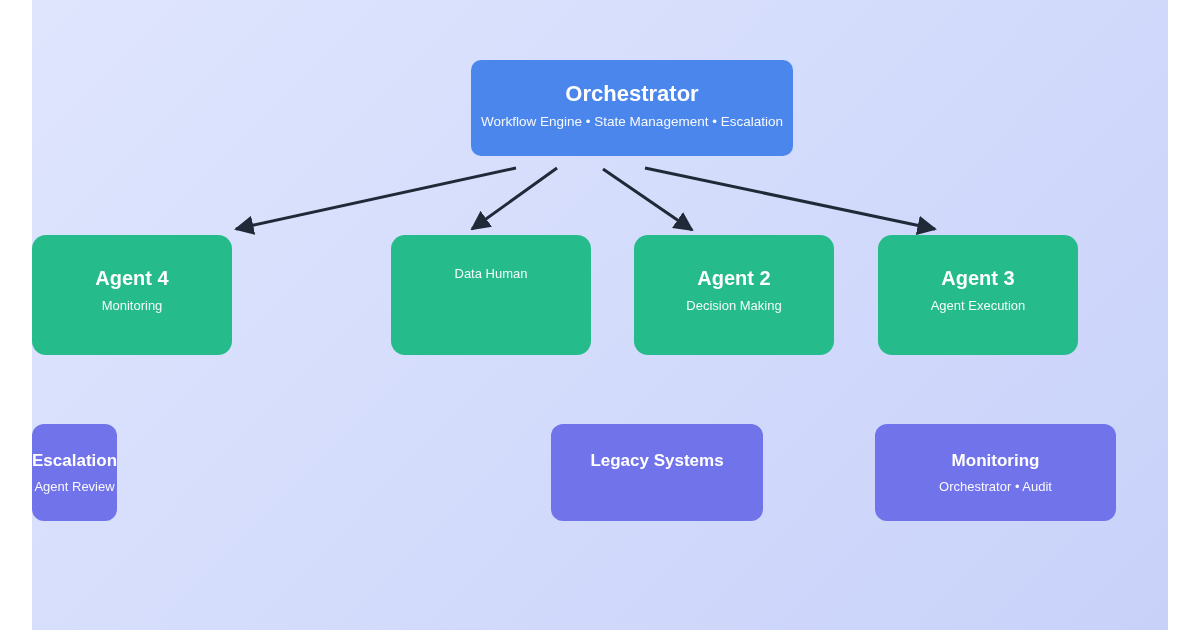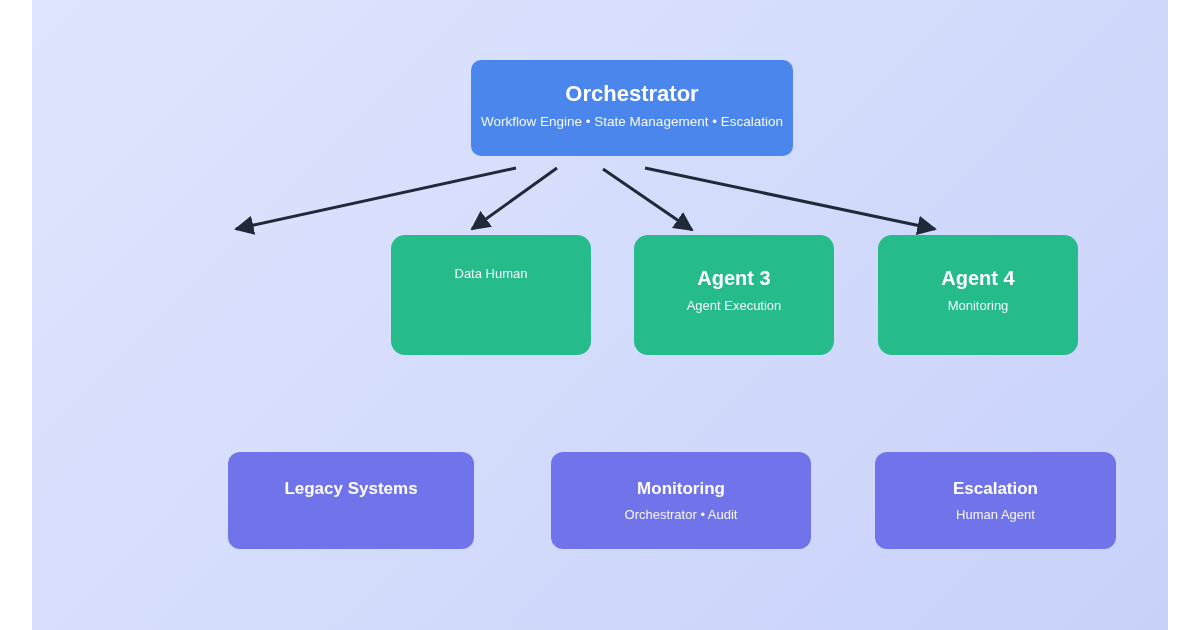--- a/index.html
+++ b/index.html
@@ -55,63 +55,67 @@
     border-radius: 14px;
     padding-top: 31px;
   }
   .agent .node-title { font-size: 20px; margin-bottom: 8px; }
   .agent:nth-of-type(1) { left: 113px; }
   .agent:nth-of-type(2) { left: 359px; }
   .agent:nth-of-type(3) { left: 602px; }
   .agent:nth-of-type(4) { left: 846px; }
   
   .support {
-    top: 452px;
+    top: 424px;
     height: 97px;
     background: #7173ea;
     border-radius: 12px;
     padding-top: 25px;
   }
   .support .node-title { font-size: 17px; margin-bottom: 6px; }
   .support:nth-of-type(5) { left: 196px; width: 246px; }
-  .support:nth-of-type(6) { left: 519px; width: 260px; }
+  .support:nth-of-type(6) { left: 519px; width: 212px; }
   .support:nth-of-type(7) { left: 843px; width: 241px; }
 </style>
 </head>
 <body>
 
 <div class="canvas">
 
   <div class="node orchestrator">
     <div class="node-title">Orchestrator</div>
     <div class="node-sub">Workflow Engine • State Management • Escalation</div>
   </div>
 
   <div class="node agent">
     <div class="node-sub">Data Human</div>
+  </div>
+  <div class="node agent">
+    <div class="node-title">Agent 2</div>
+    <div class="node-sub">Decision Making</div>
   </div>
   <div class="node agent">
     <div class="node-title">Agent 3</div>
     <div class="node-sub">Agent Execution</div>
   </div>
   <div class="node agent">
     <div class="node-title">Agent 4</div>
     <div class="node-sub">Monitoring</div>
   </div>
 
   <div class="node support">
     <div class="node-title">Legacy Systems</div>
   </div>
   <div class="node support">
     <div class="node-title">Monitoring</div>
     <div class="node-sub">Orchestrator • Audit</div>
   </div>
   <div class="node support">
     <div class="node-title">Escalation</div>
-    <div class="node-sub">Human Agent</div>
+    <div class="node-sub">Agent Review</div>
   </div>
 
 </div>
 
 <svg class="arrow-layer" width="1200" height="630" viewBox="0 0 1200 630" xmlns="http://www.w3.org/2000/svg">
   <defs>
     <marker id="arrowhead" viewBox="0 0 10 10" refX="9" refY="5" markerWidth="6.5" markerHeight="6.5" orient="auto-start-reverse">
       <path d="M 0 0 L 10 5 L 0 10 z" fill="#1f2937"></path>
     </marker>
   </defs>

